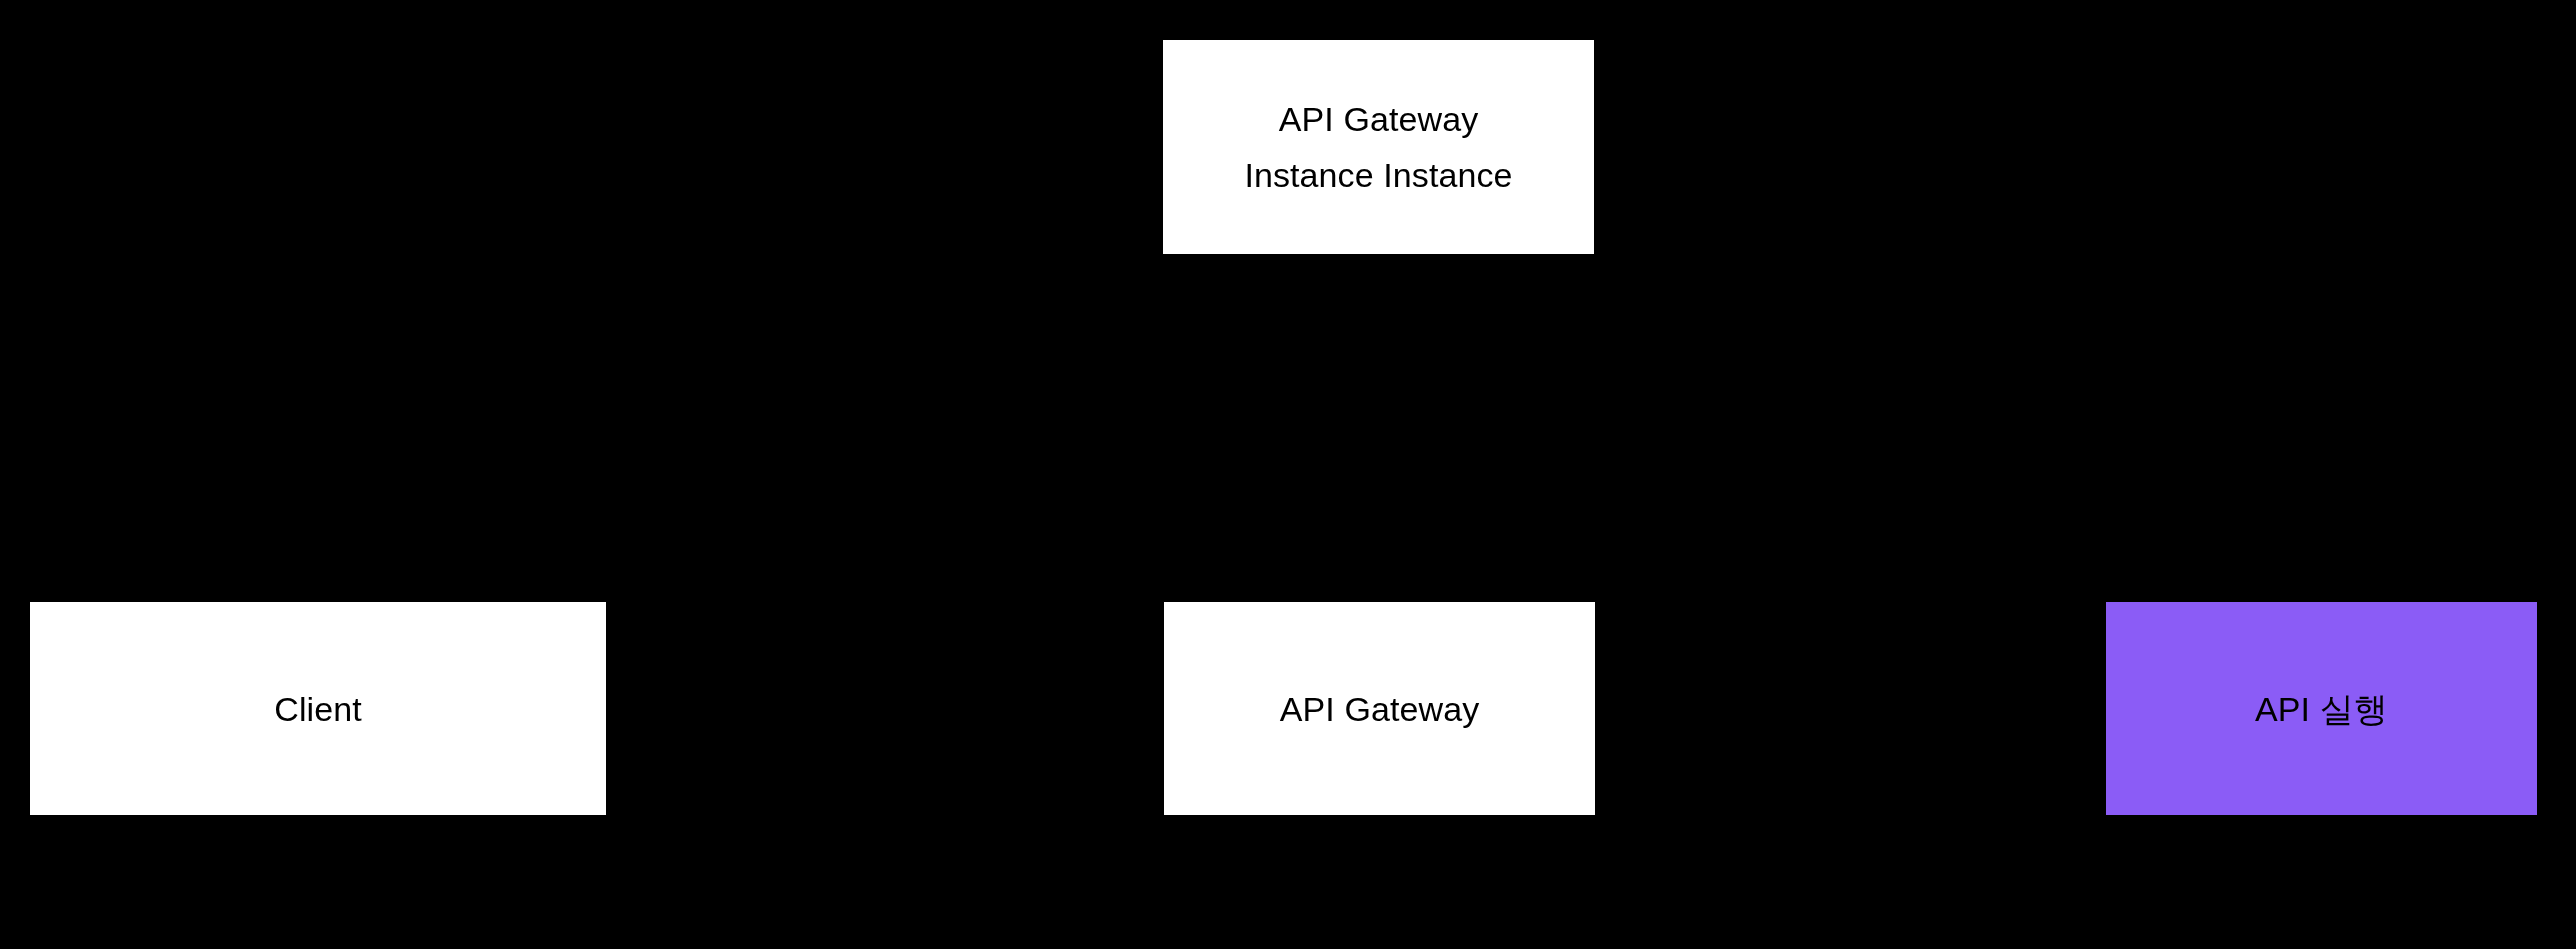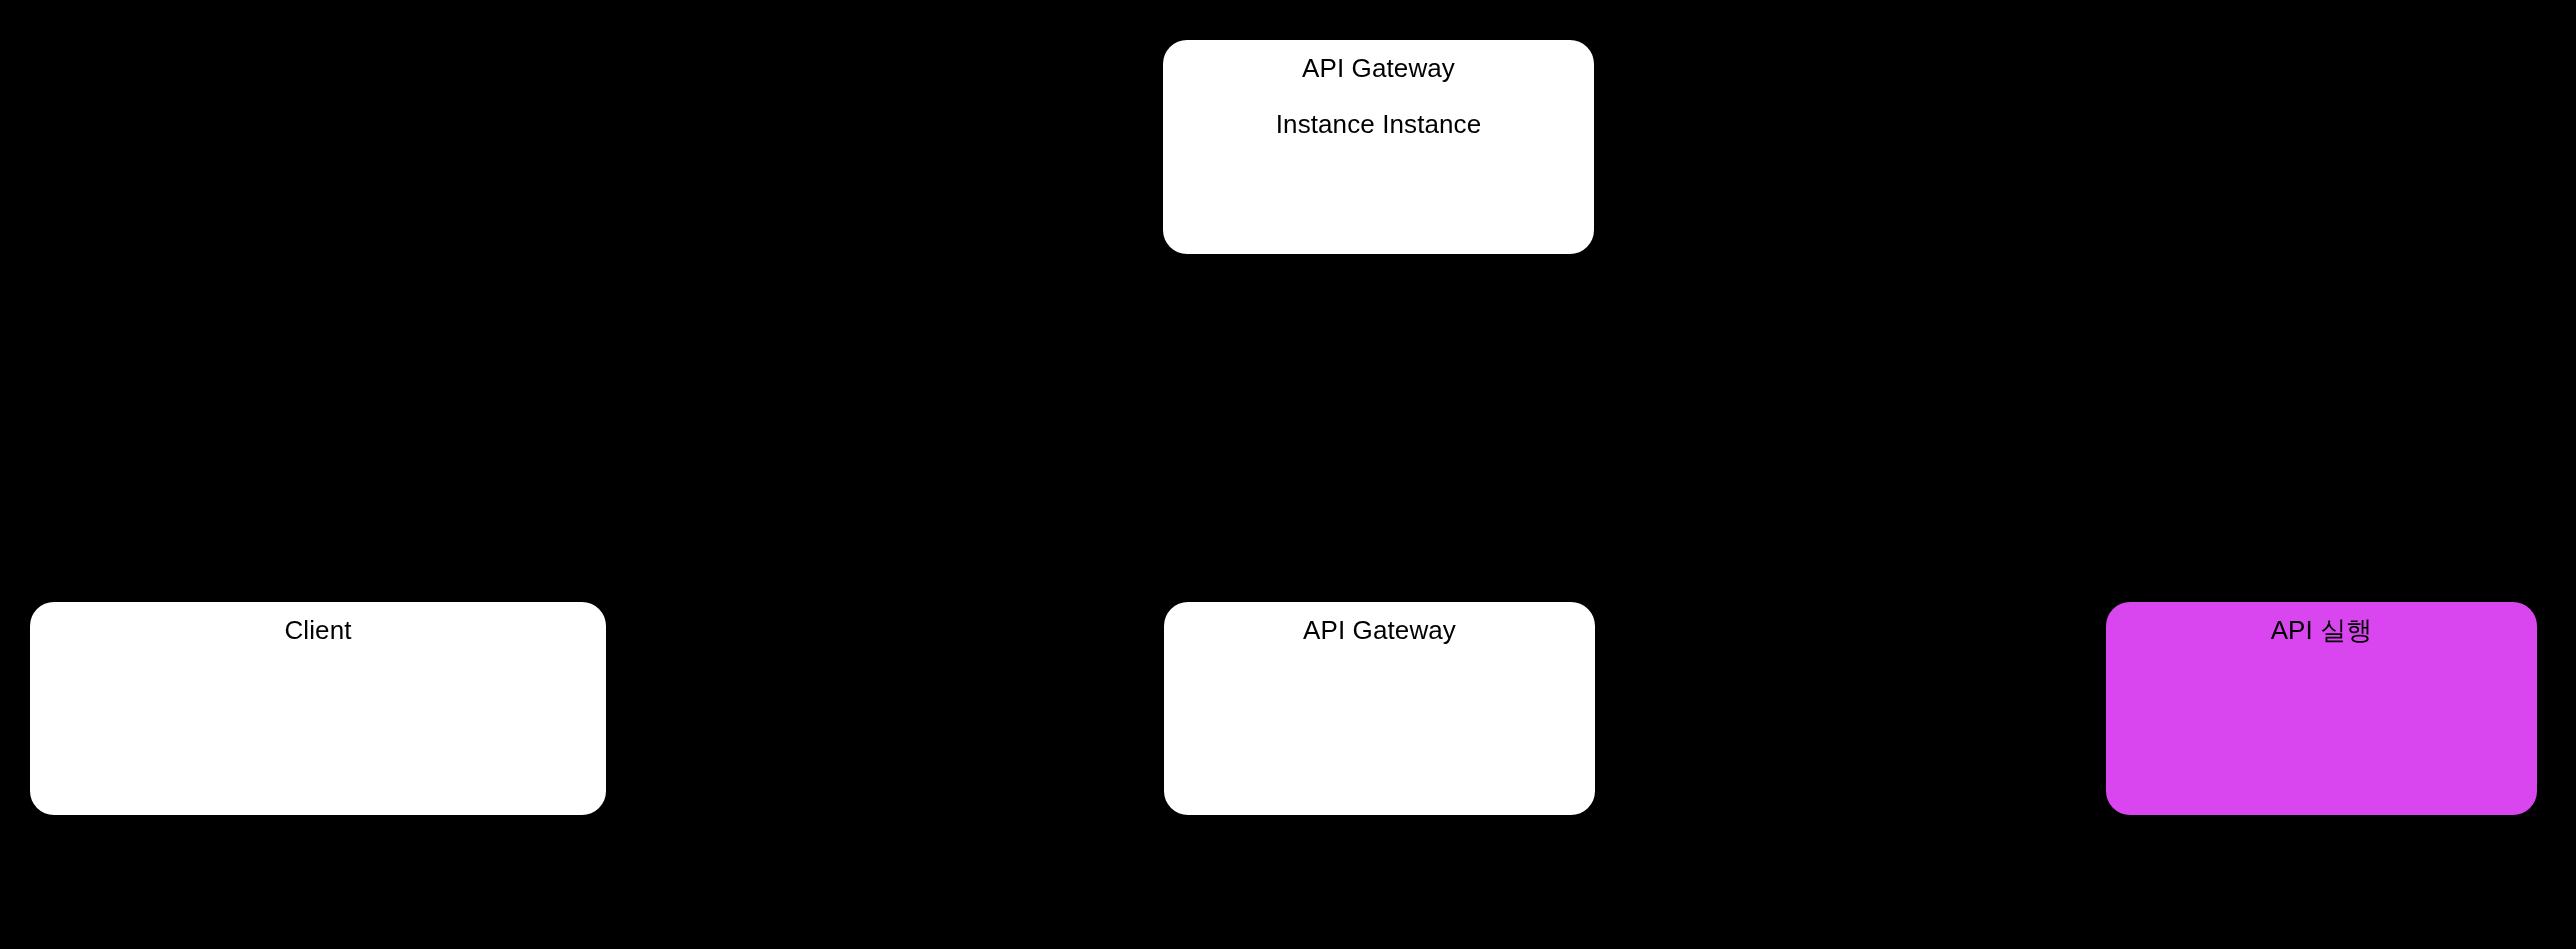--- a/index.html
+++ b/index.html
@@ -20,26 +20,26 @@
 
   
   .node {
     position: absolute;
     box-sizing: border-box;
     background: #ffffff;
     color: #000000;
     display: flex;
     flex-direction: column;
     align-items: center;
+    justify-content: center;
     text-align: center;
-    font-size: 26px;
+    font-size: 34px;
     line-height: 56px;
     font-weight: 400;
     letter-spacing: 0.1px;
-    border-radius: 24px;
     -webkit-font-smoothing: antialiased;
   }
 
   .node .line {
     display: block;
     white-space: nowrap;
   }
 
   
 
@@ -100,18 +100,18 @@
   </div>
 
   <div id="node-client" class="node" style="background: rgb(255, 255, 255); color: rgb(0, 0, 0);">
     <span class="line">Client</span>
   </div>
 
   <div id="node-gateway" class="node" style="background: rgb(255, 255, 255); color: rgb(0, 0, 0);">
     <span class="line">API Gateway</span>
   </div>
 
-  <div id="node-exec" class="node" style="background: #d946ef; color: rgb(0, 0, 0);">
+  <div id="node-exec" class="node" style="background: #8b5cf6; color: rgb(0, 0, 0);">
     <span class="line">API 실행</span>
   </div>
 
 </div>
 
 
 </body></html>

